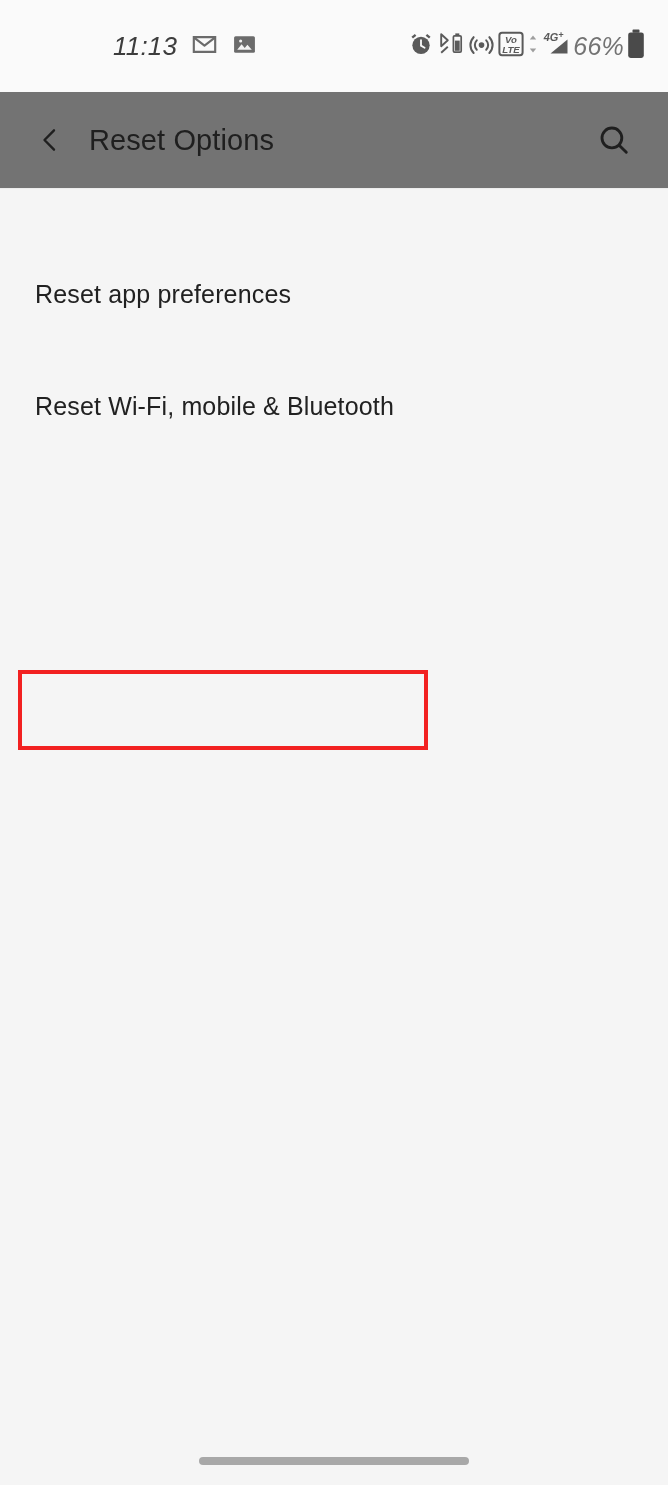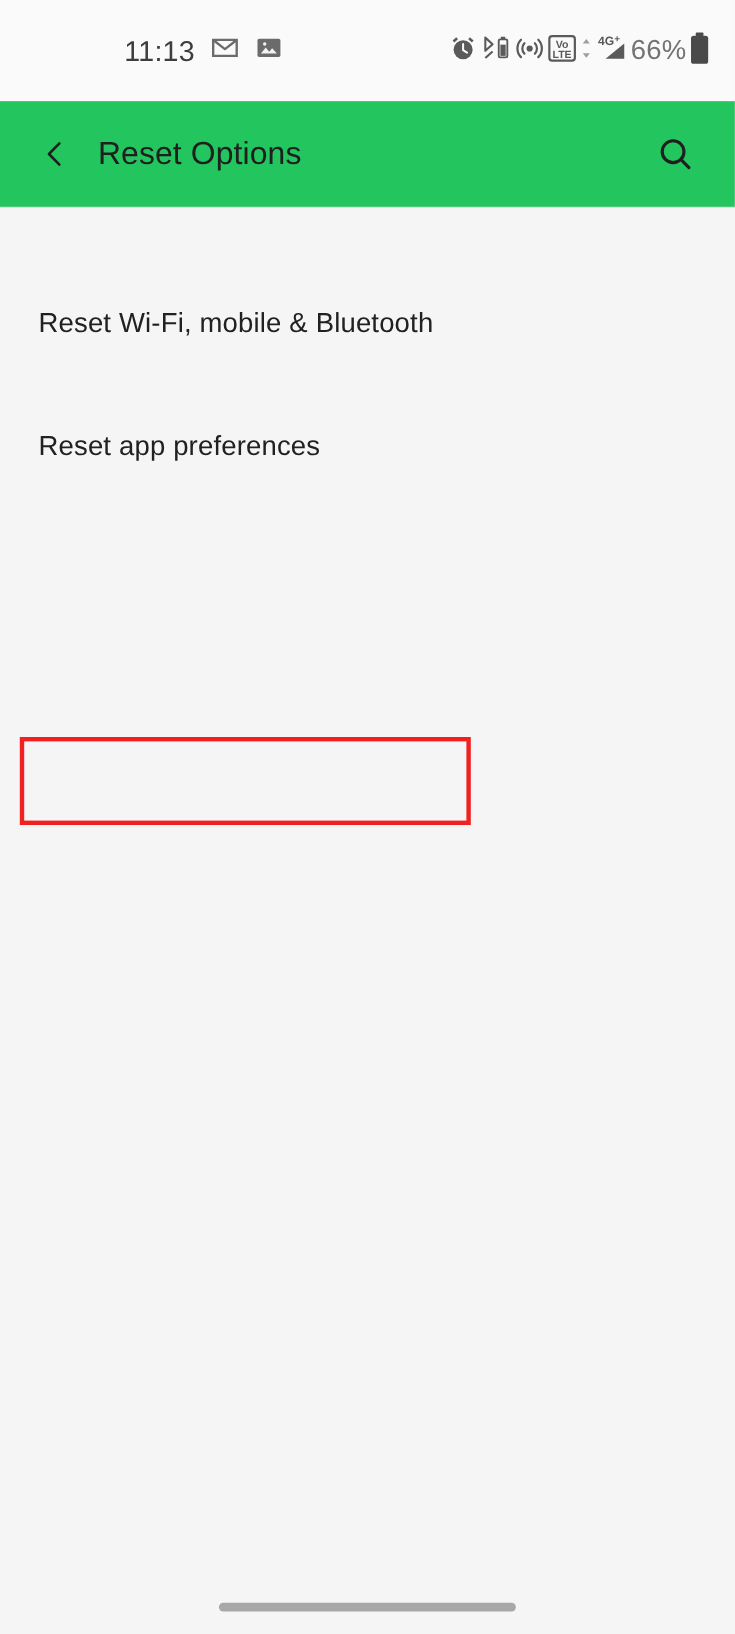--- a/index.html
+++ b/index.html
@@ -19,20 +19,21 @@
   .status-bar {
     position: absolute;
     top: 0; left: 0;
     width: 668px;
     height: 92px;
     background: #fafafa;
     display: flex;
     align-items: center;
     box-sizing: border-box;
     padding: 0 22px 0 0;
+    font-style: italic;
   }
   .status-left {
     display: flex;
     align-items: center;
     gap: 14px;
     margin-left: 113px;
   }
   .status-clock {
     font-size: 26px;
     color: #3d3d3d;
@@ -54,21 +55,21 @@
     line-height: 1;
   }
   .sicon { display: block; }
 
   
   .app-bar {
     position: absolute;
     top: 92px; left: 0;
     width: 668px;
     height: 97px;
-    background: #22c55e;
+    background: #737373;
     border-bottom: 1px solid #ececec;
     box-sizing: border-box;
     display: flex;
     align-items: center;
   }
   .back-btn {
     width: 56px;
     height: 56px;
     margin-left: 22px;
     display: flex;
@@ -253,27 +254,27 @@
       <circle cx="10.6" cy="10.6" r="6.6" fill="none" stroke="#1f1f1f" stroke-width="1.9"></circle>
       <path d="M15.6 15.6l4.6 4.6" stroke="#1f1f1f" stroke-width="1.9" stroke-linecap="round"></path>
     </svg>
   </div>
 </div>
 
 <div class="content">
   <div class="list">
 
     <div class="list-item">
+      <span class="list-item-label">Reset app preferences</span>
+    </div>
+
+    <div class="list-item">
       <span class="list-item-label">Reset Wi-Fi, mobile &amp; Bluetooth</span>
     </div>
 
-    <div class="list-item">
-      <span class="list-item-label">Reset app preferences</span>
-    </div>
-
 
   </div>
 
   <div class="highlight-box" style="border-color: rgb(242, 33, 33);"></div>
 </div>
 
 <div class="nav-bar">
   <div class="nav-pill"></div>
 </div>
 

